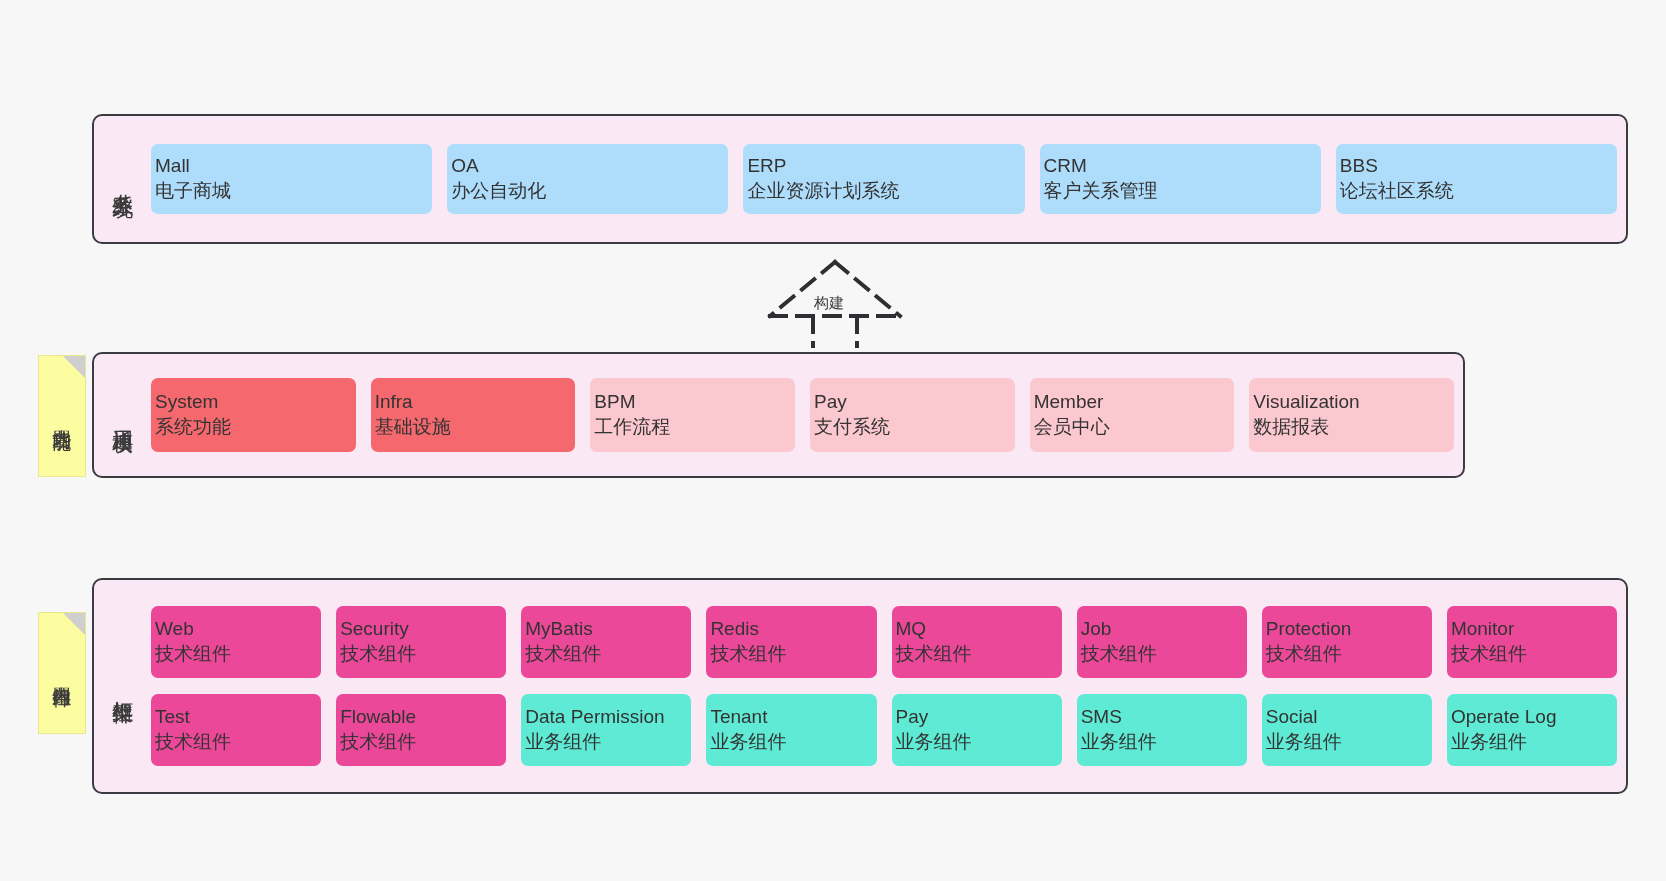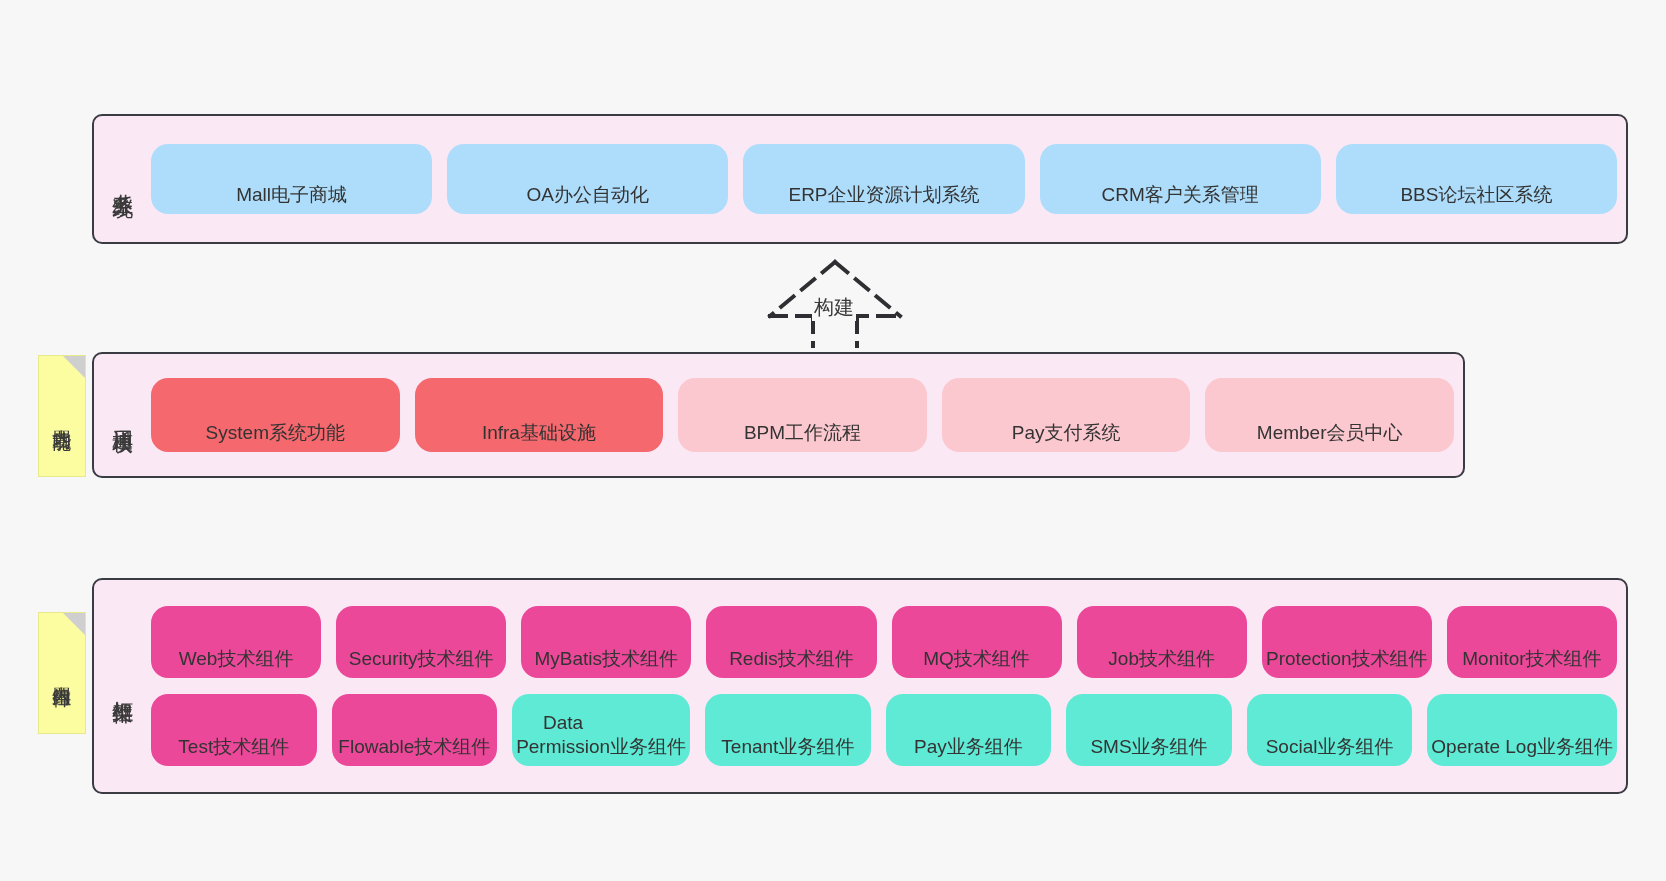--- a/index.html
+++ b/index.html
@@ -55,24 +55,24 @@
     gap: 16px;
     padding-left: 8px;
   }
   .row {
     display: flex;
     gap: 15px;
   }
   .cell {
     flex: 1 1 0;
     box-sizing: border-box;
-    border-radius: 17px;
-    display: flex;
-    flex-direction: row;
-    align-items: flex-end;
+    border-radius: 7px;
+    display: flex;
+    flex-direction: column;
+    align-items: flex-start;
     justify-content: center;
     text-align: center;
     font-size: 19px;
     line-height: 1.30;
     color: #333333;
     padding: 6px 4px;
   }
   .cell .en { white-space: nowrap; }
   .cell .cn { white-space: nowrap; }
   .cell.wrap .en { white-space: normal; }
@@ -123,21 +123,21 @@
   #sticky-framework { left: 38px; top: 612px; height: 122px; }
 
   
   .uml-arrow {
     position: absolute;
     z-index: 3;
   }
   .uml-arrow svg { display: block; }
   .uml-label {
     position: absolute;
-    font-size: 20px;
+    font-size: 15px;
     color: #3A3A3A;
     background: #F7F7F7;
     padding: 0 2px;
     white-space: nowrap;
   }
   #arrow-build   { left: 750px; top: 258px; width: 170px; height: 90px; }
   #arrow-build   .uml-label { left: 62px; top: 36px; }
   #arrow-impl    { left: 765px; top: 492px; width: 170px; height: 90px; }
   #arrow-impl    .uml-label { left: 62px; top: 36px; }
 </style>
@@ -205,20 +205,24 @@
           <span class="cn">工作流程</span>
         </div>
         <div class="cell c-pink">
           <span class="en">Pay</span>
           <span class="cn">支付系统</span>
         </div>
         <div class="cell c-pink">
           <span class="en">Member</span>
           <span class="cn">会员中心</span>
         </div>
+        <div class="cell c-pink">
+          <span class="en">Visualization</span>
+          <span class="cn">数据报表</span>
+        </div>
       </div>
     </div>
   </div>
 
 
   <div class="sticky" id="sticky-framework">
     <span>内置组件</span>
   </div>
 
   <div class="layer" id="layer-framework">

